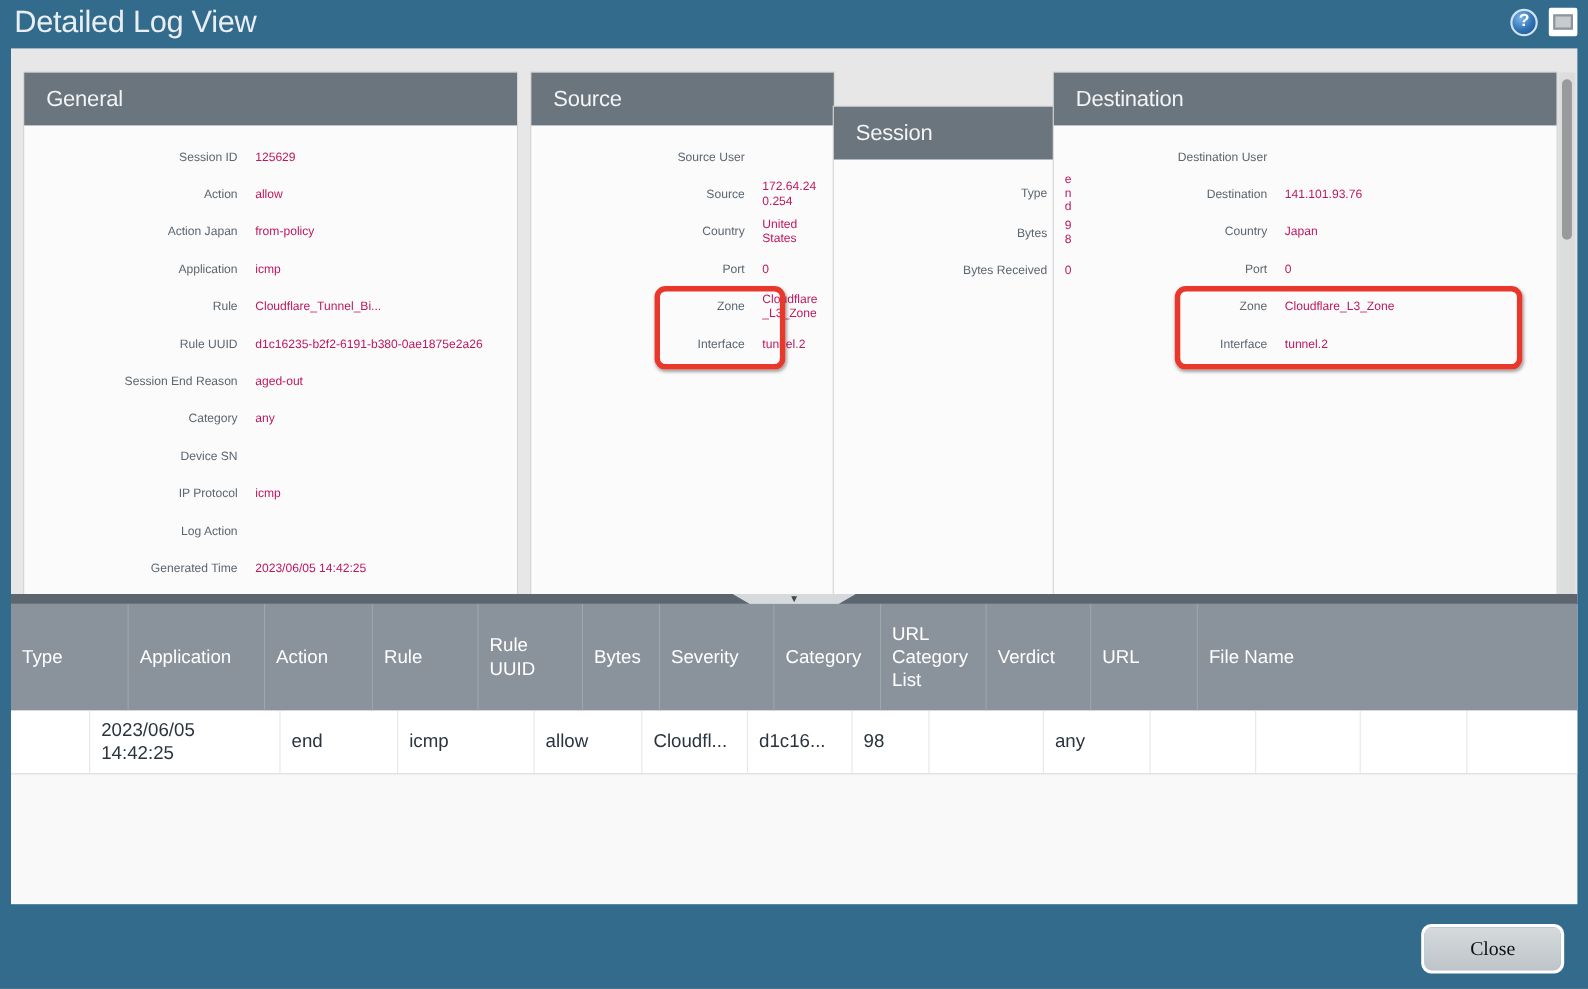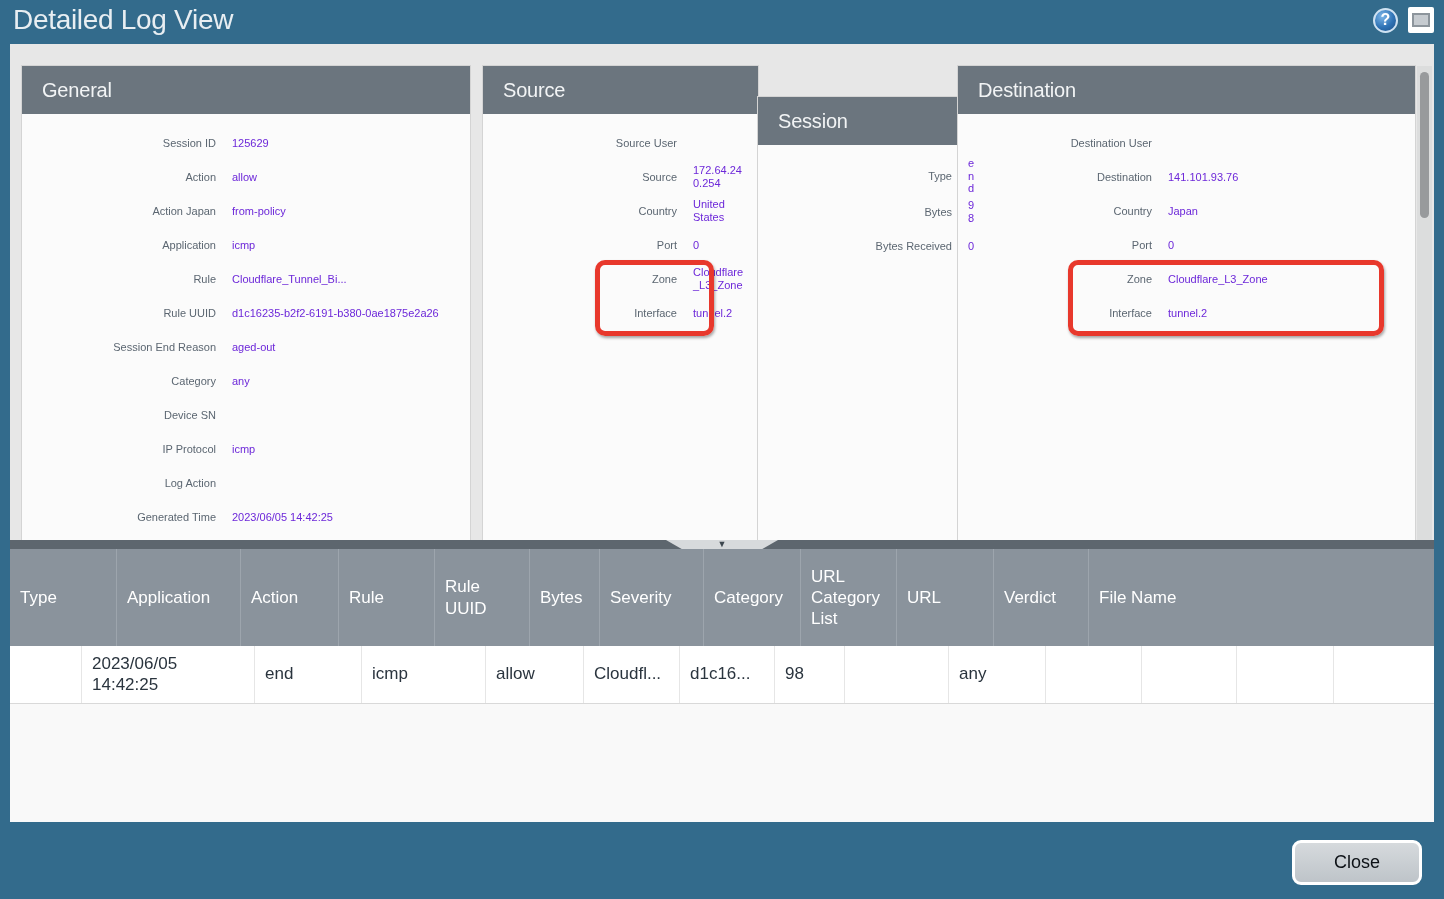--- a/index.html
+++ b/index.html
@@ -53,21 +53,21 @@
   .col-mid   { width:462px; flex:0 0 462px; display:flex; flex-direction:row; }
   .col-right { flex:1; }
   .col-left .panel, .col-right .panel { height:100%; }
   .panel-source { flex:0 0 275px; }
   .panel-details { margin-top:31px; flex:1; }
   .field { display:flex; align-items:center; min-height:34px; font-size:11px; }
   .flabel {
     flex:0 0 210px; text-align:right; padding-right:16px;
     color:#5b6671;
   }
-  .fvalue { flex:1; color:#6d28d9; word-break:break-word; padding-right:14px; line-height:1.15; }
+  .fvalue { flex:1; color:#be185d; word-break:break-word; padding-right:14px; line-height:1.15; }
   .hl-box {
     position:absolute; border:5px solid #e8382c; border-radius:10px;
     box-shadow:1px 2px 3px rgba(0,0,0,0.35);
     pointer-events:none;
   }
   .hl-src  { top:146px; left:112px; right:44px; height:76px; }
   .hl-dst  { top:146px; left:110px; right:31px; height:76px; }
   
   .v-scroll {
     position:absolute; top:22px; right:2px; bottom:0; width:15px;
@@ -121,21 +121,21 @@
   
   .footer {
     position:absolute; left:0; right:0; top:822px; height:77px;
     display:flex; justify-content:flex-end; align-items:flex-start;
     padding:18px 22px 0 0;
   }
   .close-btn {
     width:130px; height:45px;
     background:linear-gradient(#d6dadd, #bec4c9);
     border:3px solid #fff; border-radius:9px;
-    font-family:Liberation Sans, sans-serif;
+    font-family:Liberation Serif, serif;
     font-size:18px; color:#0d1116; cursor:pointer;
   }
 </style>
 </head>
 <body>
 
 <div class="titlebar">
   <span class="title">Detailed Log View</span>
   <div class="titlebar-icons">
     <span class="help-circle">?</span>
@@ -320,25 +320,25 @@
         </div>
       <div class="th c8">
           <span>Severity</span>
         </div>
       <div class="th c9">
           <span>Category</span>
         </div>
       <div class="th c10">
           <span>URL Category List</span>
         </div>
+      <div class="th c11">
+          <span>Verdict</span>
+        </div>
       <div class="th c12">
           <span>URL</span>
-        </div>
-      <div class="th c11">
-          <span>Verdict</span>
         </div>
       <div class="th c13">
           <span>File Name</span>
         </div>
     </div>
     <div class="trow">
       <div class="td c0"></div>
       <div class="td c1">2023/06/05 14:42:25</div>
       <div class="td c2">end</div>
       <div class="td c3">icmp</div>

